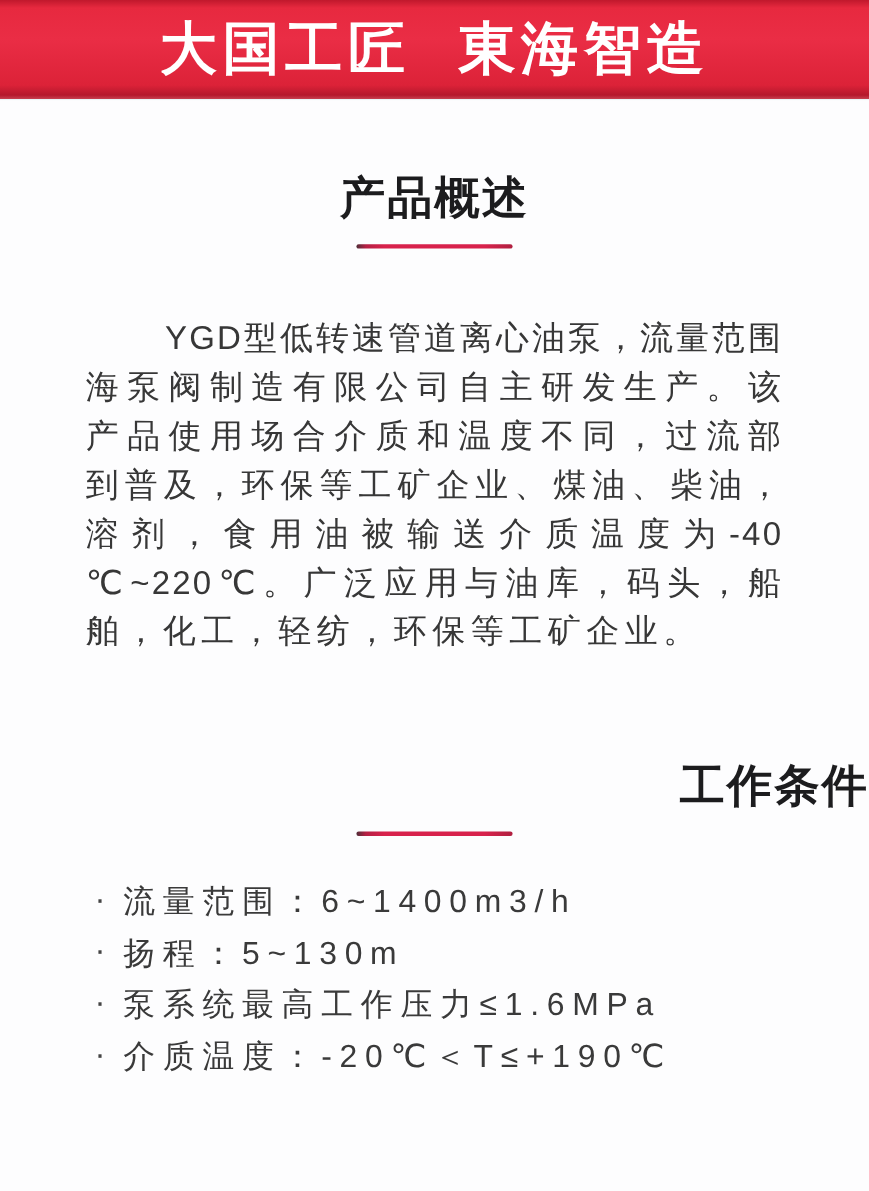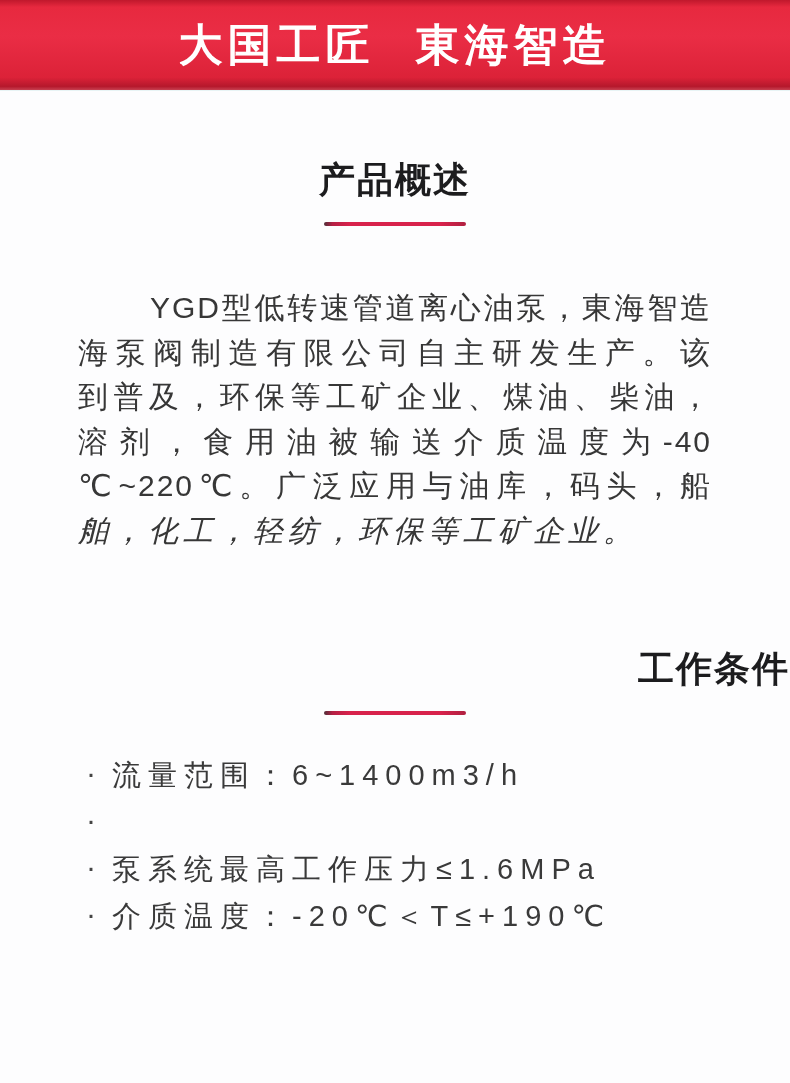--- a/index.html
+++ b/index.html
@@ -13,31 +13,31 @@
 
   
   .banner{
     height:90px;
     background:linear-gradient(180deg,#c0182c 0%,#e7293f 8%,#ea2d45 40%,#dc2238 86%,#b5182c 96%,#c74050 100%);
     display:flex;align-items:center;justify-content:center;
     box-shadow:0 1px 0 #e8f4f5;
   }
   .banner-title{
     color:#ffffff;
-    font-size:44px;
+    font-size:52px;
     font-weight:bold;
     letter-spacing:5px;
     word-spacing:24px;
     white-space:nowrap;
   }
 
   
   .sec-title{
     margin:62px 0 0 0;
-    font-size:36px;
+    font-size:41px;
     line-height:56px;
     font-weight:bold;
     color:#1c1c1e;
     text-align:center;
     letter-spacing:2px;
   }
   .sec-title.second{margin-top:88px;text-align:right;}
   .title-underline{
     width:142px;height:4px;
     margin:14px auto 0 auto;
@@ -58,21 +58,20 @@
     text-justify:inter-character;
     letter-spacing:2px;
     white-space:nowrap;
   }
   .pline.indent{text-indent:72px;}
   .pline.last{
     text-align:left;
     text-align-last:left;
     letter-spacing:5px;
     white-space:nowrap;
-    font-style:italic;
   }
 
   
   .bullets{
     margin:44px 0 0 0;
     padding:0 0 0 86px;
     list-style:none;
   }
   .bullets li{
     font-size:29px;
@@ -100,40 +99,42 @@
 
   <header class="banner">
     <span class="banner-title">大国工匠 東海智造</span>
   </header>
 
   <section>
     <h2 class="sec-title">产品概述</h2>
     <div class="title-underline"></div>
 
     <div class="paragraph">
-      <div class="pline indent">YGD型低转速管道离心油泵，東海智造</div>
+      <div class="pline indent">YGD型低转速管道离心油泵，流量范围</div>
       <div class="pline">海泵阀制造有限公司自主研发生产。该</div>
+      <div class="pline">产品使用场合介质和温度不同，过流部</div>
       <div class="pline">到普及，环保等工矿企业、煤油、柴油，</div>
       <div class="pline">溶剂，食用油被输送介质温度为-40</div>
       <div class="pline">℃~220℃。广泛应用与油库，码头，船</div>
       <div class="pline last">舶，化工，轻纺，环保等工矿企业。</div>
     </div>
   </section>
 
   <section>
     <h2 class="sec-title second">工作条件</h2>
     <div class="title-underline"></div>
 
     <ul class="bullets">
       <li>
         <span class="bullet-dot">·</span>
         <span>流量范围：6~1400m3/h</span>
       </li>
       <li>
         <span class="bullet-dot">·</span>
+        <span>扬程：5~130m</span>
       </li>
       <li>
         <span class="bullet-dot">·</span>
         <span>泵系统最高工作压力≤1.6MPa</span>
       </li>
       <li>
         <span class="bullet-dot">·</span>
         <span>介质温度：-20℃＜T≤+190℃</span>
       </li>
     </ul>

